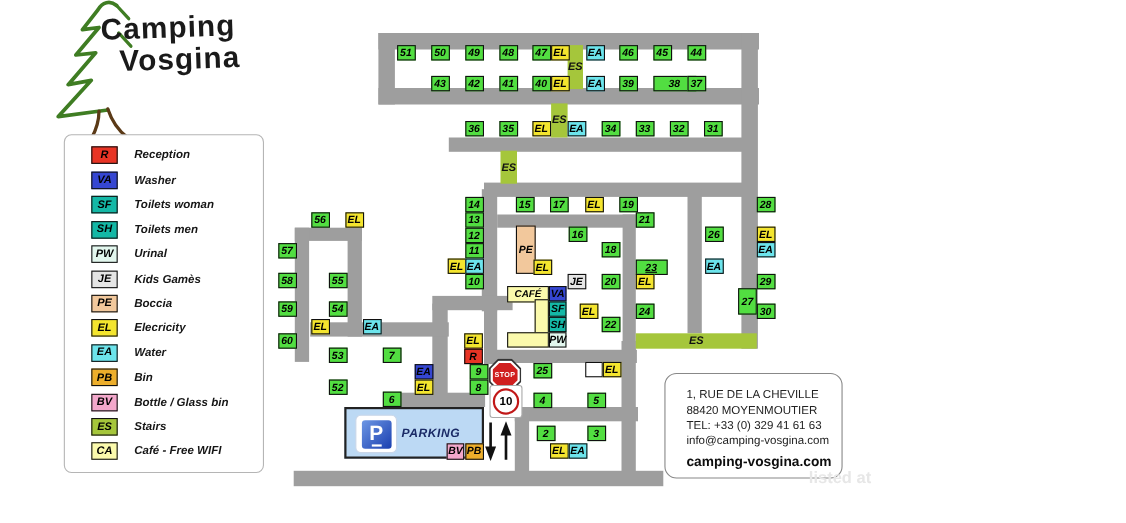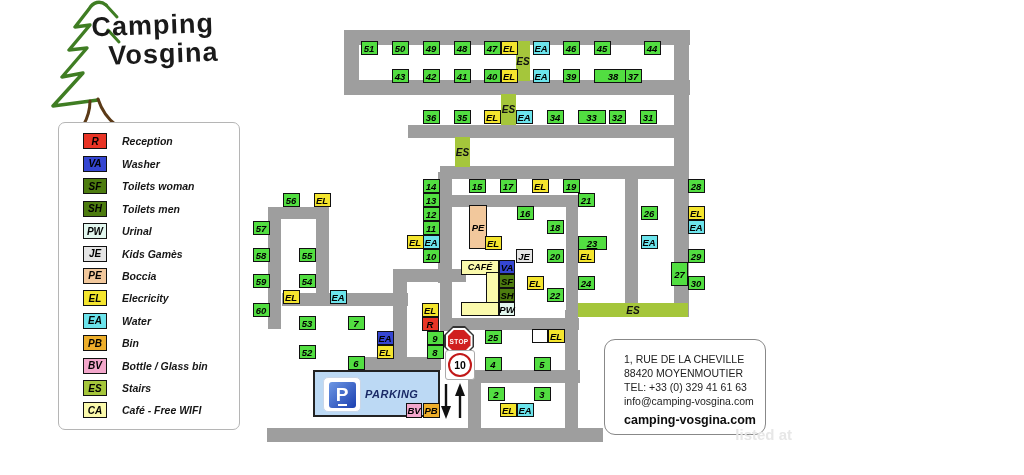--- a/index.html
+++ b/index.html
@@ -24,21 +24,21 @@
   .stair{position:absolute;background:#a5c63b;z-index:2;display:flex;align-items:center;
          justify-content:center;font:italic bold 10px "Liberation Sans",sans-serif;color:#111;}
   .bx{position:absolute;box-sizing:border-box;border:1.5px solid #101010;display:flex;align-items:center;
       justify-content:center;font:italic bold 9.5px "Liberation Sans",sans-serif;color:#000;z-index:4;}
   .t-P{background:#52de41;font-style:italic;}
   .t-EL{background:#f4e52e;}
   .t-EA{background:#6ce4ec;}
   .t-EAB{background:#3546d2;}
   .t-R{background:#e83425;}
   .t-VA{background:#3546d2;}
-  .t-SF,.t-SH{background:#4d7c0f;}
+  .t-SF,.t-SH{background:#14b8a6;}
   .t-PW{background:#e2f7ee;}
   .t-JE{background:#e5e5e5;}
   .t-PE{background:#f2c89c;}
   .t-PB{background:#edae2b;}
   .t-BV{background:#f3a7cb;}
   .t-ES{background:#a5c63b;}
   .t-CA{background:#fbfaac;}
   .t-WHITE{background:#ffffff;}
   
   .parking{position:absolute;left:313px;top:370px;width:127px;height:47px;background:#bcd9f4;
@@ -209,36 +209,36 @@
       <div class="stair" style="left: 578px; top: 303px; width: 110px; height: 14px;">ES</div>
       <div class="bx t-P" style="left: 360.5px; top: 41px; width: 17px; height: 14px;">51</div>
       <div class="bx t-P" style="left: 391.5px; top: 41px; width: 17px; height: 14px;">50</div>
       <div class="bx t-P" style="left: 422.5px; top: 41px; width: 17px; height: 14px;">49</div>
       <div class="bx t-P" style="left: 453.5px; top: 41px; width: 17px; height: 14px;">48</div>
       <div class="bx t-P" style="left: 483.5px; top: 41px; width: 17px; height: 14px;">47</div>
       <div class="bx t-EL" style="left: 500.5px; top: 41px; width: 17px; height: 14px;">EL</div>
       <div class="bx t-EA" style="left: 532.5px; top: 41px; width: 17px; height: 14px;">EA</div>
       <div class="bx t-P" style="left: 562.5px; top: 41px; width: 17px; height: 14px;">46</div>
       <div class="bx t-P" style="left: 593.5px; top: 41px; width: 17px; height: 14px;">45</div>
-      <div class="bx t-P" style="left: 624.5px; top: 41px; width: 17px; height: 14px; margin-left: 19px;">44</div>
+      <div class="bx t-P" style="left: 624.5px; top: 41px; width: 17px; height: 14px;">44</div>
       <div class="bx t-P" style="left: 391.5px; top: 69px; width: 17px; height: 14px;">43</div>
       <div class="bx t-P" style="left: 422.5px; top: 69px; width: 17px; height: 14px;">42</div>
       <div class="bx t-P" style="left: 453.5px; top: 69px; width: 17px; height: 14px;">41</div>
       <div class="bx t-P" style="left: 483.5px; top: 69px; width: 17px; height: 14px;">40</div>
       <div class="bx t-EL" style="left: 500.5px; top: 69px; width: 17px; height: 14px;">EL</div>
       <div class="bx t-EA" style="left: 532.5px; top: 69px; width: 17px; height: 14px;">EA</div>
       <div class="bx t-P" style="left: 562.5px; top: 69px; width: 17px; height: 14px;">39</div>
       <div class="bx t-P" style="left: 593.5px; top: 69px; width: 39px; height: 14px;">38</div>
       <div class="bx t-P" style="left: 624.5px; top: 69px; width: 17px; height: 14px;">37</div>
       <div class="bx t-P" style="left: 422.5px; top: 110px; width: 17px; height: 14px;">36</div>
       <div class="bx t-P" style="left: 453.5px; top: 110px; width: 17px; height: 14px;">35</div>
       <div class="bx t-EL" style="left: 483.5px; top: 110px; width: 17px; height: 14px;">EL</div>
       <div class="bx t-EA" style="left: 515.5px; top: 110px; width: 17px; height: 14px;">EA</div>
       <div class="bx t-P" style="left: 546.5px; top: 110px; width: 17px; height: 14px;">34</div>
-      <div class="bx t-P" style="left: 577.5px; top: 110px; width: 28px; height: 14px;">33</div>
+      <div class="bx t-P" style="left: 577.5px; top: 110px; width: 17px; height: 14px;">33</div>
       <div class="bx t-P" style="left: 608.5px; top: 110px; width: 17px; height: 14px;">32</div>
       <div class="bx t-P" style="left: 639.5px; top: 110px; width: 17px; height: 14px;">31</div>
       <div class="bx t-P" style="left: 422.5px; top: 179px; width: 17px; height: 14px;">14</div>
       <div class="bx t-P" style="left: 468.5px; top: 179px; width: 17px; height: 14px;">15</div>
       <div class="bx t-P" style="left: 499.5px; top: 179px; width: 17px; height: 14px;">17</div>
       <div class="bx t-EL" style="left: 531.5px; top: 179px; width: 17px; height: 14px;">EL</div>
       <div class="bx t-P" style="left: 562.5px; top: 179px; width: 17px; height: 14px;">19</div>
       <div class="bx t-P" style="left: 687.5px; top: 179px; width: 17px; height: 14px;">28</div>
       <div class="bx t-P" style="left: 422.5px; top: 193px; width: 17px; height: 14px;">13</div>
       <div class="bx t-P" style="left: 577.5px; top: 193px; width: 17px; height: 14px;">21</div>

